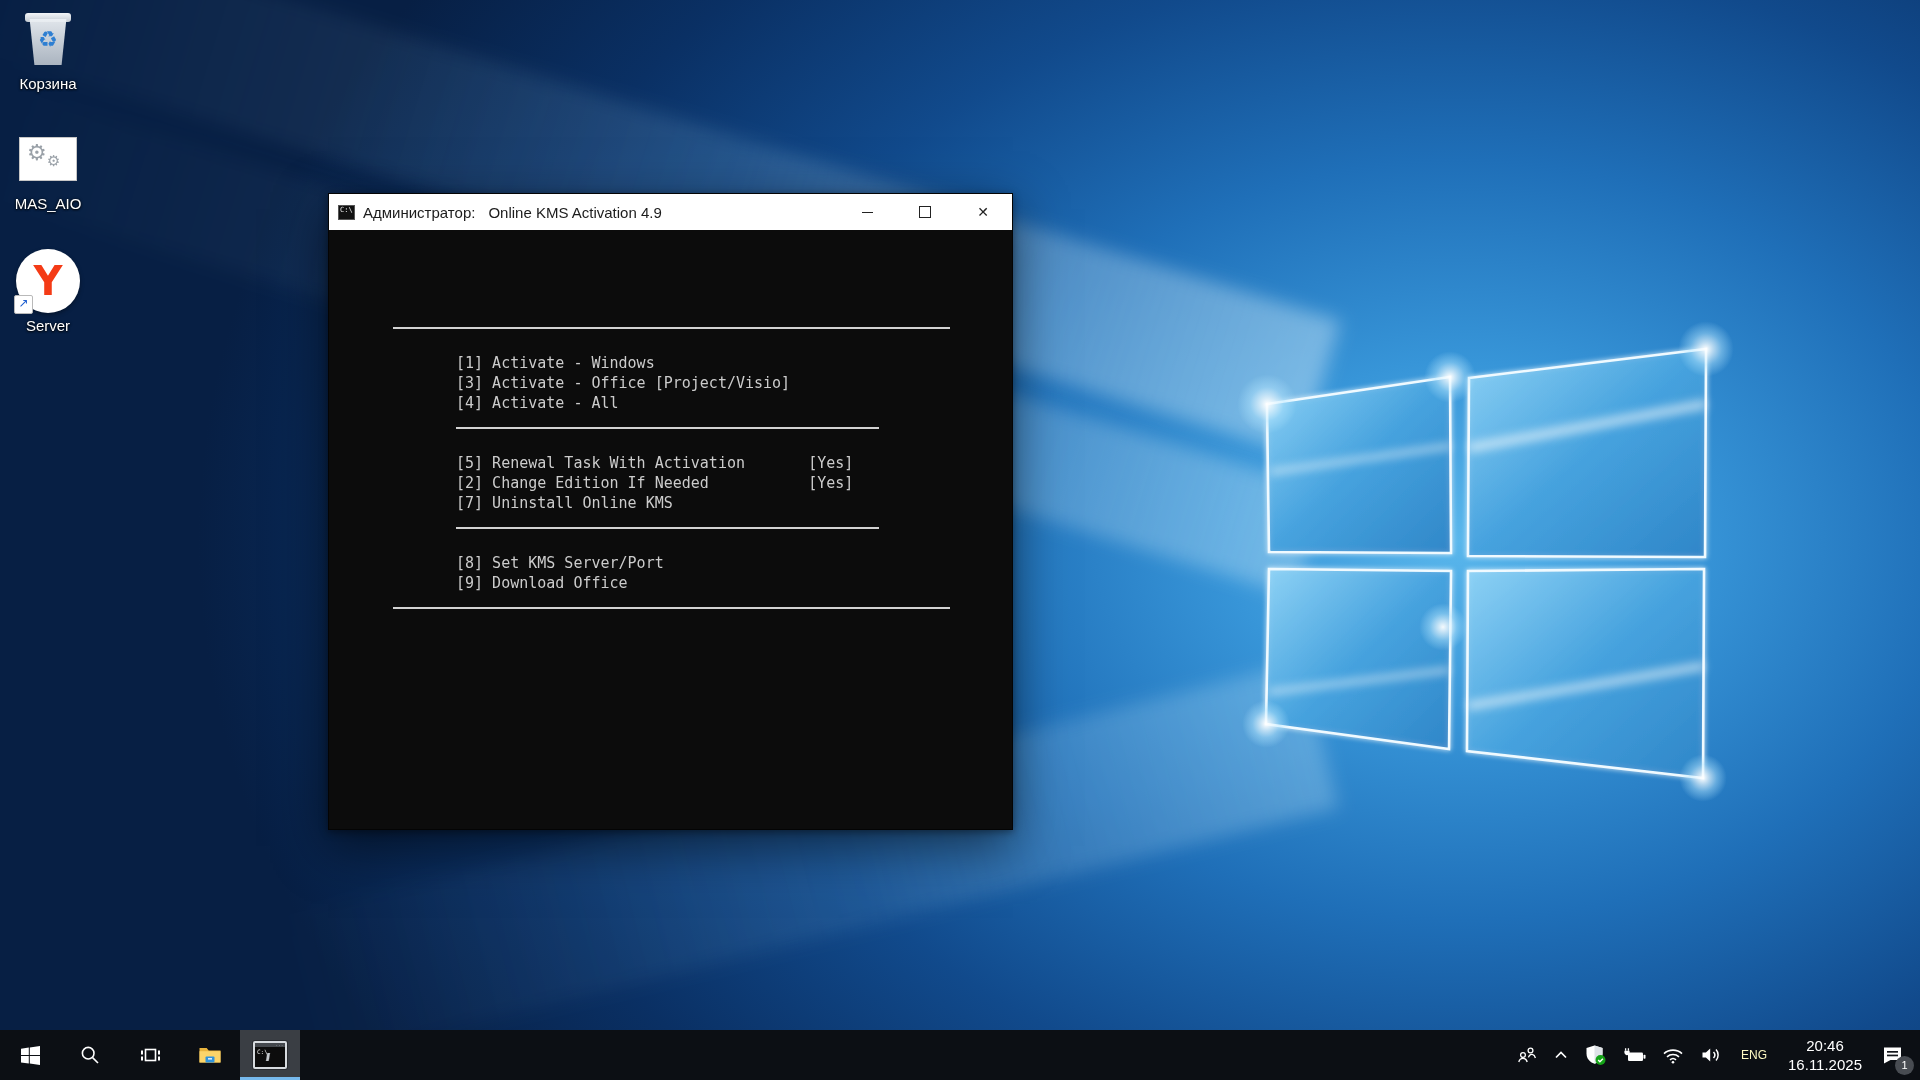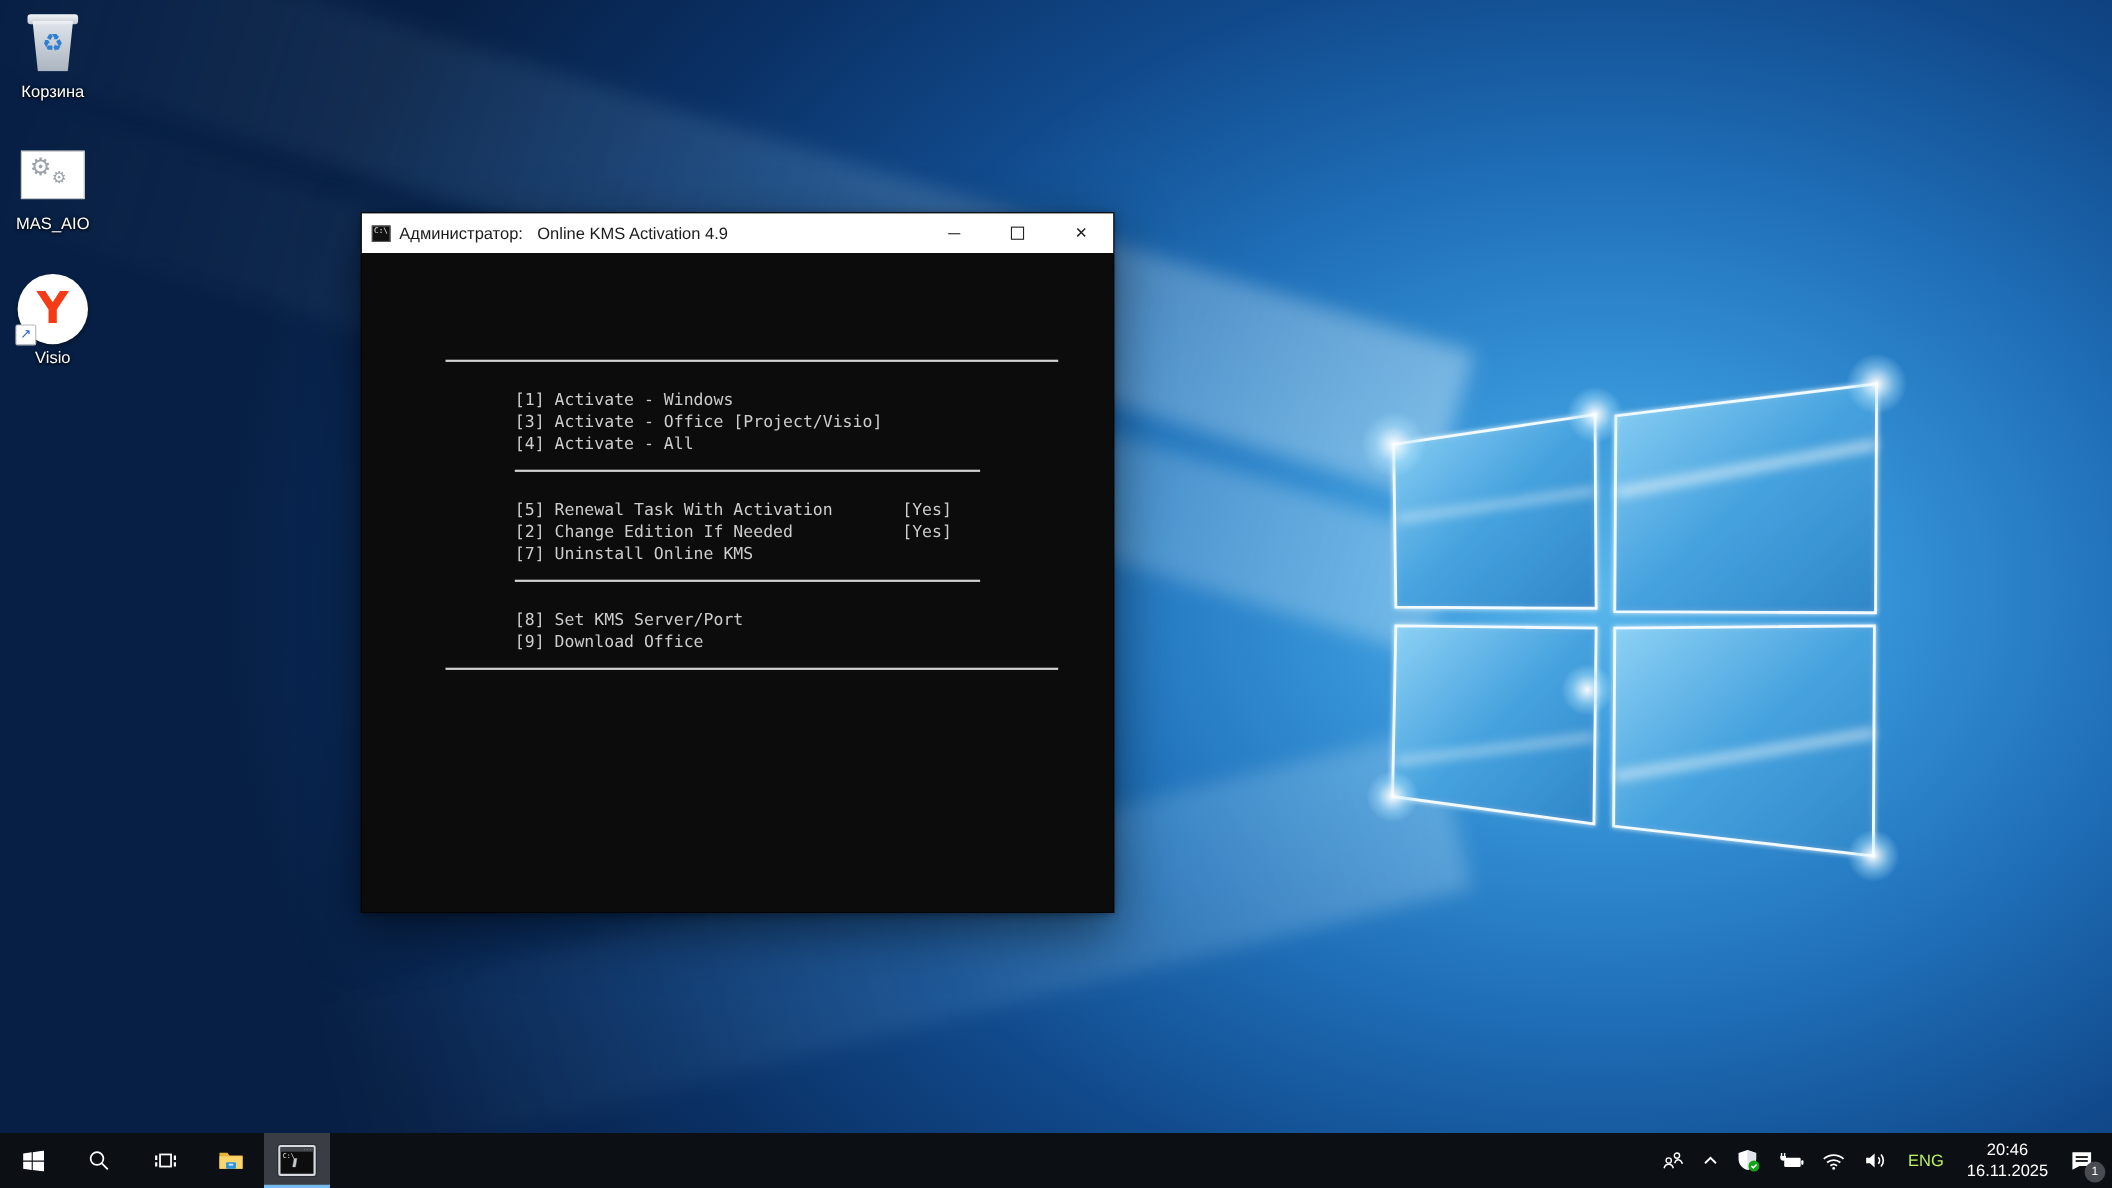--- a/index.html
+++ b/index.html
@@ -60,21 +60,21 @@
   .tname{font-size:15px;color:#1c1c1c;margin-left:13px;}
   #winbtns{margin-left:auto;display:flex;height:100%;}
   .wbtn{width:58px;height:100%;display:flex;align-items:center;justify-content:center;}
   .glyph-min{width:11px;height:0;border-top:1px solid #222;}
   .glyph-max{width:10px;height:10px;border:1px solid #222;}
   .glyph-close{font-size:14px;color:#222;line-height:1;font-family:"DejaVu Sans",sans-serif;}
 
   #console{position:absolute;left:0;top:36px;right:0;bottom:0;background:#0c0c0c;
     padding:83px 0 0 64px;box-sizing:border-box;
     font-family:"DejaVu Sans Mono",monospace;font-size:15px;line-height:20px;color:#cccccc;}
-  .crow{height:20px;white-space:pre;margin-left:12px;}
+  .crow{height:20px;white-space:pre;}
   .crow.menu{padding-left:63px;}
   .rule-row{position:relative;}
   .rule{position:absolute;top:14px;height:2px;background:#d2d2d2;}
   .rule-full{left:0;width:557px;}
   .rule-short{left:63px;width:423px;}
   .prompt{color:#16c60c;}
 
   
   #taskbar{position:absolute;left:0;right:0;bottom:0;height:50px;background:#0c0f14;
     display:flex;align-items:stretch;z-index:5;}
@@ -83,21 +83,21 @@
   
   .cmdico-l{width:30px;height:24px;background:#0d0d0d;border:2px solid #d7dbdf;border-radius:2px;position:relative;box-shadow:0 0 0 1px #2a2d31;}
   .cmdico-l .bar{position:absolute;left:0;top:0;right:0;height:4px;background:#44484d;}
   .cmdico-l .dots{position:absolute;right:1px;top:0;font-size:5px;line-height:4px;color:#cfd3d7;letter-spacing:1px;}
   .cmdico-l .ctext{position:absolute;left:2px;top:5px;font-family:"DejaVu Sans Mono",monospace;font-size:6px;color:#e9e9e9;}
   .cmdico-l .swoosh{position:absolute;left:1px;top:10px;width:24px;height:8px;
     background:linear-gradient(100deg,transparent 42%,rgba(230,235,240,.85) 47%,rgba(230,235,240,.85) 53%,transparent 58%);}
 
   #tray{margin-left:auto;display:flex;align-items:center;}
   .tico{padding:0 7px;display:flex;align-items:center;justify-content:center;height:100%;}
-  .lang{padding:0 11px;font-size:15px;color:#bef264;}
+  .lang{padding:0 11px;font-size:12px;color:#fef9c3;}
   #clock{padding:0 10px;text-align:center;color:#fff;font-size:15px;line-height:19px;}
   #action-center{position:relative;padding:0 16px 0 9px;height:100%;display:flex;align-items:center;}
   #ac-badge{position:absolute;right:6px;bottom:5px;width:19px;height:19px;border-radius:50%;
     background:#484c52;color:#fff;font-size:11px;line-height:19px;text-align:center;}
 </style>
 </head>
 <body>
 
 <div id="screen">
 
@@ -165,21 +165,21 @@
     <div class="dlabel">MAS_AIO</div>
   </div>
 
   <div class="dicon" style="top:248px">
     <div class="art">
       <div class="ybadge">
         <span class="yletter">Y</span>
       </div>
       <div class="shortcut">↗</div>
     </div>
-    <div class="dlabel">Visio</div>
+    <div class="dlabel">Server</div>
   </div>
 
   <div id="cmd-window">
     <div id="titlebar">
       <div class="cmdico-s">
           <span>C:\</span>
         </div>
       <span class="tprefix">Администратор:</span>
       <span class="tname">Online KMS Activation 4.9</span>
       <div id="winbtns">

